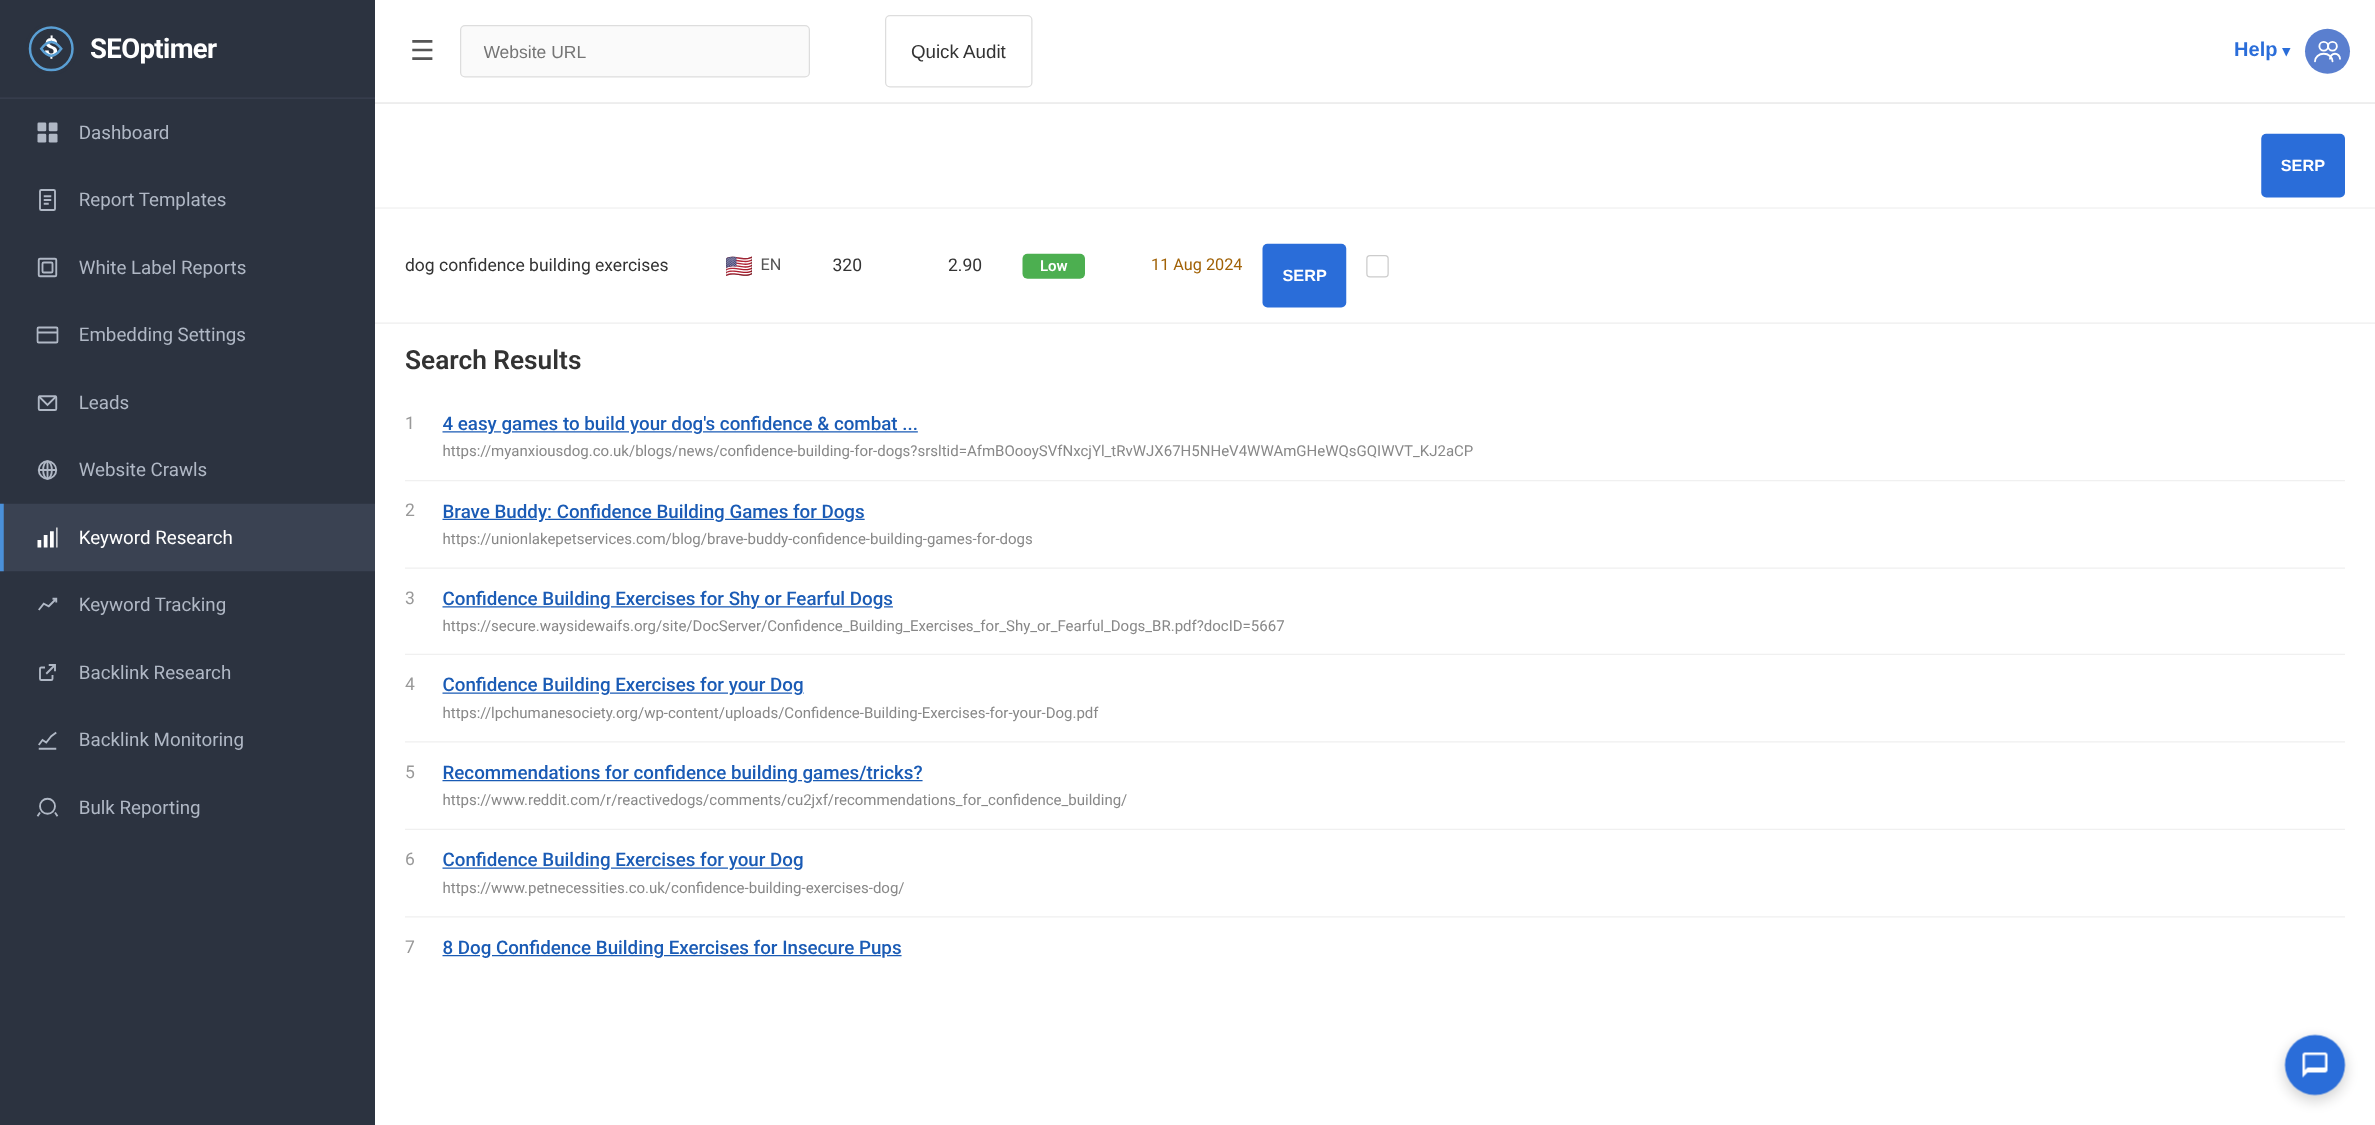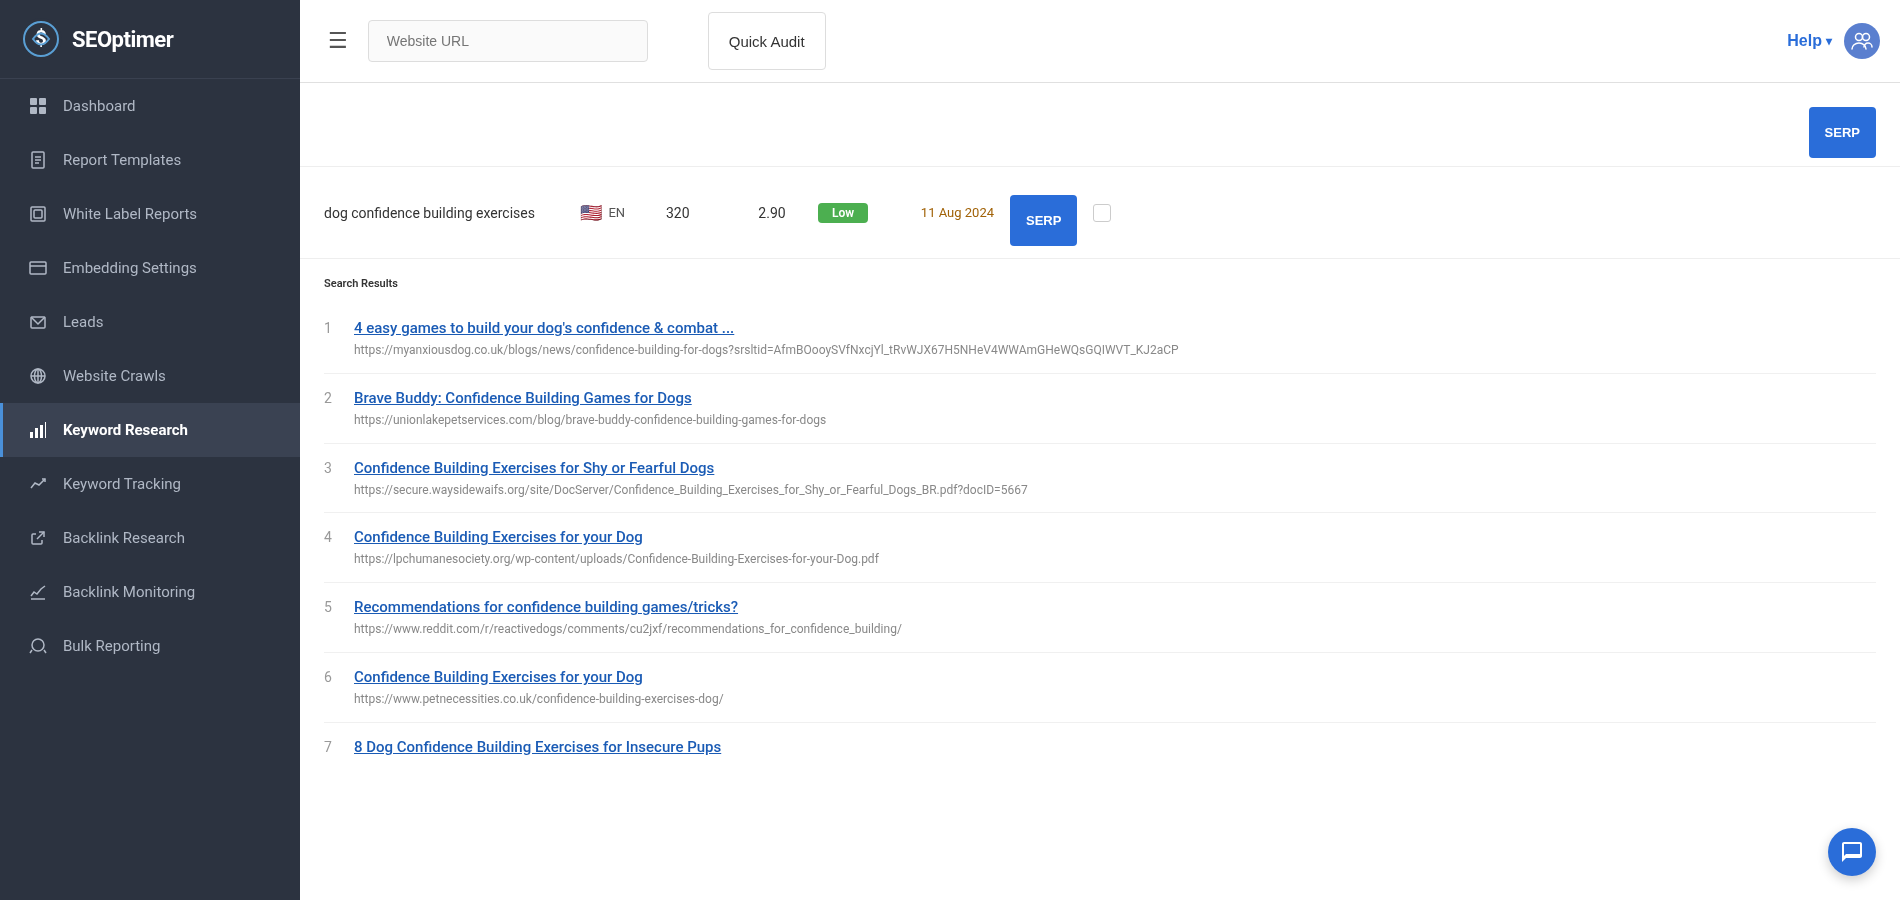--- a/index.html
+++ b/index.html
@@ -40,21 +40,21 @@
       padding: 16px 24px;
       cursor: pointer;
       font-size: 15px;
       color: #b0b8c5;
       transition: background 0.15s;
       border-left: 3px solid transparent;
     }
     .nav-item.active {
       background: #3a4252;
       color: #fff;
-      font-weight: 700;
+      font-weight: 400;
       border-left: 3px solid #4a90d9;
     }
     .nav-icon {
       width: 22px;
       height: 22px;
       margin-right: 14px;
       display: flex;
       align-items: center;
       justify-content: center;
       font-size: 16px;
@@ -212,21 +212,21 @@
       border: 1px solid #ccc;
       border-radius: 3px;
       background: #fff;
     }
 
     
     .search-results-container {
       padding: 0 24px 24px 24px;
     }
     .search-results-header {
-      font-size: 11px;
+      font-size: 21px;
       font-weight: 600;
       color: #333;
       padding: 18px 0 14px 0;
     }
     .result-item {
       display: flex;
       flex-direction: column;
       padding: 14px 0;
       border-bottom: 1px solid #f0f0f0;
     }

